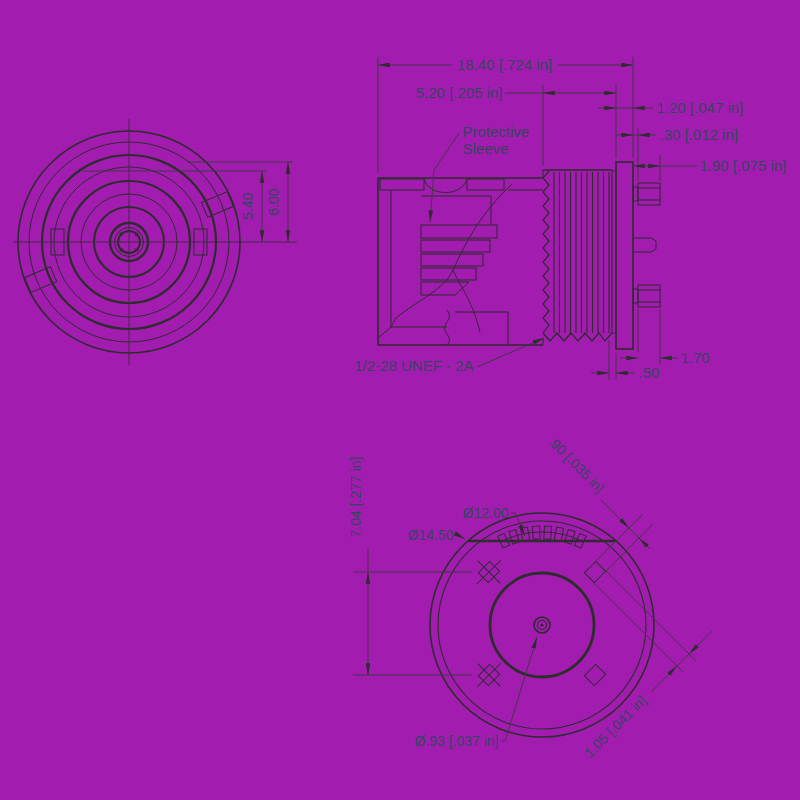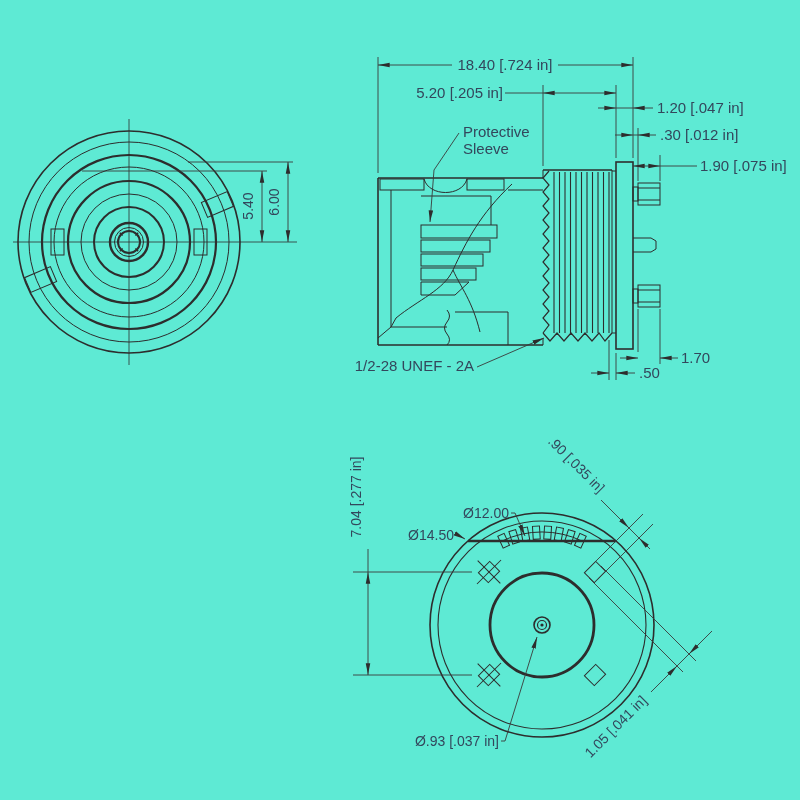--- a/index.html
+++ b/index.html
@@ -1,16 +1,16 @@
 <!DOCTYPE html>
 <html><head>
 <meta charset="utf-8">
 <style>
   html,body{margin:0;padding:0;background:#ffffff;}
-  .stage{width:800px;height:800px;position:relative;background:#5eead4;overflow:hidden;}
+  .stage{width:800px;height:800px;position:relative;background:#a21caf;overflow:hidden;}
   svg{display:block;}
   text{font-family:"Liberation Sans","DejaVu Sans",sans-serif;fill:#33475c;}
   .dim{font-size:15px;}
   .dimS{font-size:14px;}
   .ln{stroke:#2d2d2d;fill:none;}
   .thin{stroke-width:1;}
   .med{stroke-width:1.6;}
   .bold{stroke-width:2.6;}
   .xb{stroke-width:2;}
   .dl{stroke:#3a3a3a;stroke-width:0.9;fill:none;}

